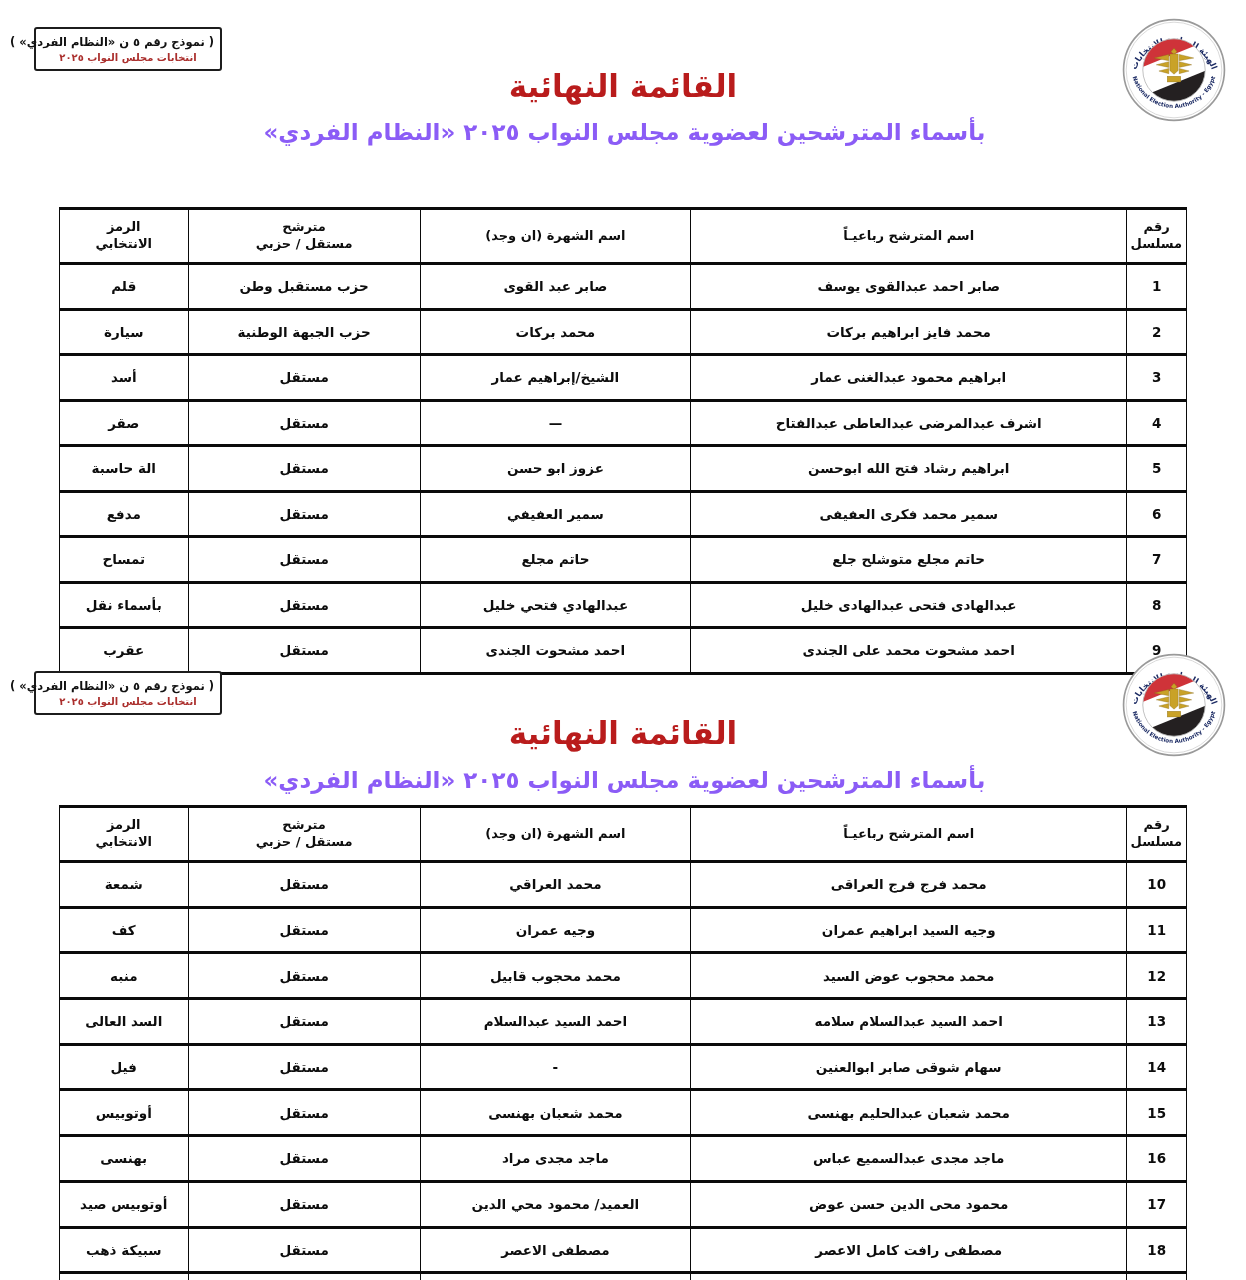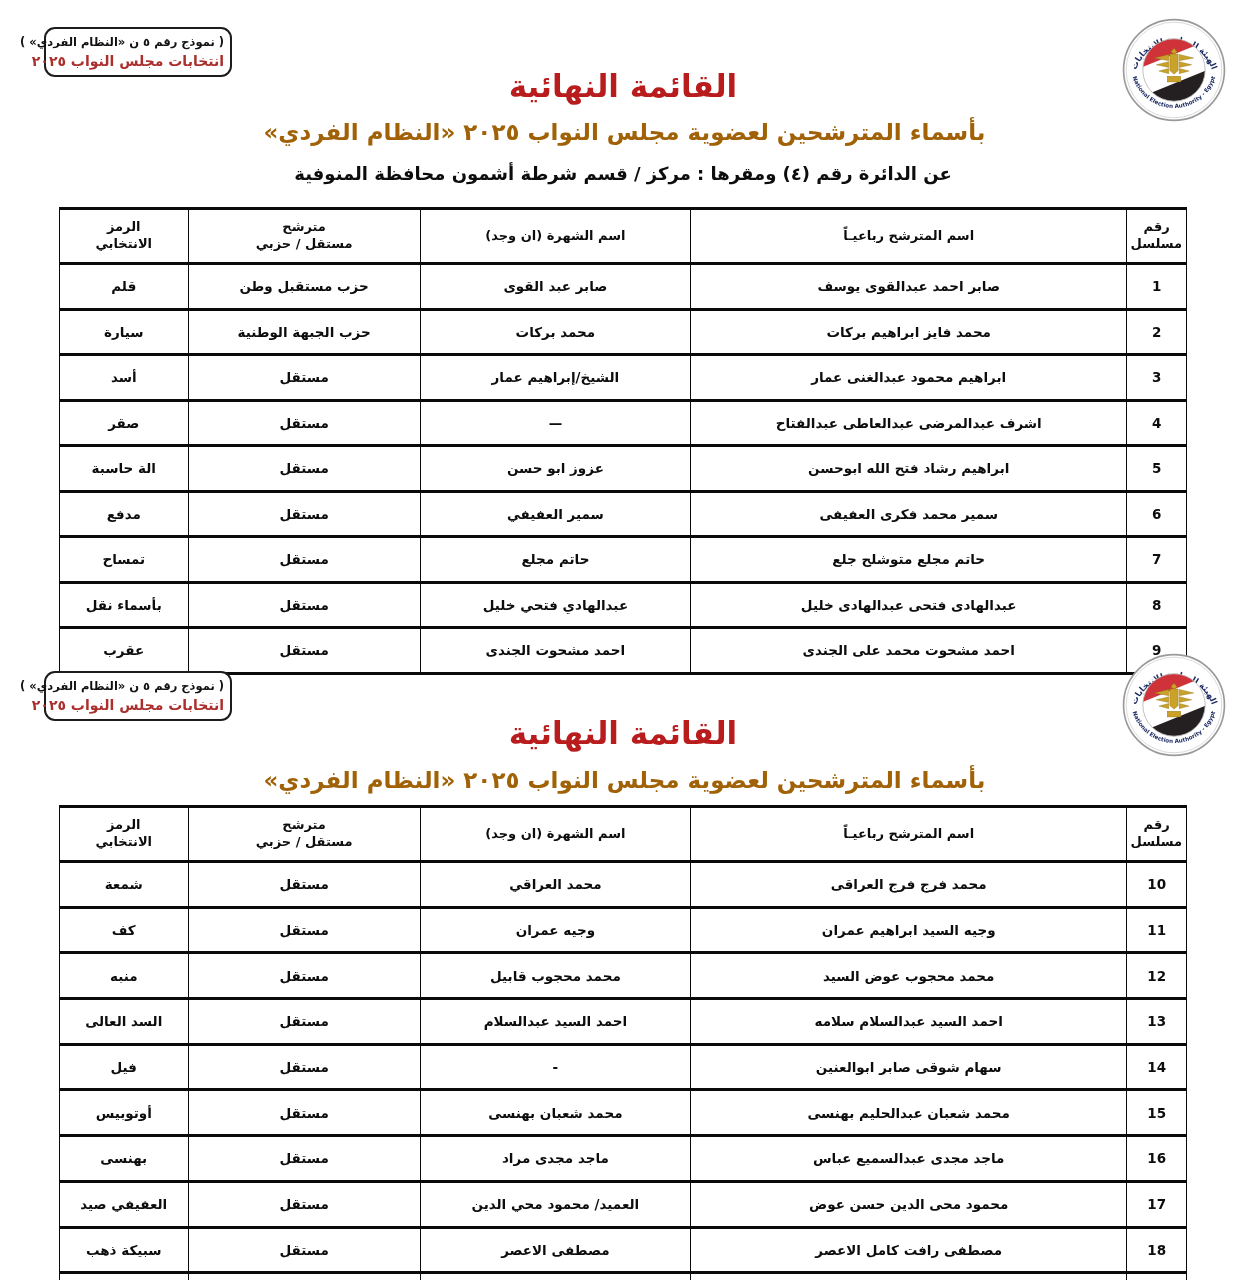--- a/index.html
+++ b/index.html
@@ -11,39 +11,39 @@
     overflow:hidden;
     font-family:"DejaVu Sans","Liberation Sans",sans-serif;
     direction:rtl;
     color:#000;
   }
   .section{position:absolute;right:0;left:0;}
   .section-1{top:0;height:645px;}
   .section-2{top:645px;height:635px;}
 
   .form-box{
-    position:absolute;left:44px;top:27px;width:172px;
-    border:2px solid #1c1c1c;border-radius:11px;
+    position:absolute;left:34px;top:27px;width:172px;
+    border:2px solid #1c1c1c;border-radius:3px;
     padding:5px 6px 4px 6px;text-align:center;
     line-height:1.45;background:#fff;
   }
   .form-box .l1{font-size:11.5px;font-weight:bold;color:#111;white-space:nowrap;}
-  .form-box .l2{font-size:14px;font-weight:bold;color:#ab2f2d;white-space:nowrap;}
+  .form-box .l2{font-size:10px;font-weight:bold;color:#ab2f2d;white-space:nowrap;}
 
   .logo{position:absolute;left:1122px;top:18px;width:104px;height:104px;}
   .section-2 .logo{top:8px;}
   .section-2 .form-box{top:26px;}
 
   .doc-title{
     position:absolute;top:68px;right:0;left:0;text-align:center;
     font-size:31px;font-weight:bold;color:#b91c1c;letter-spacing:0;
   }
   .doc-subtitle{
     position:absolute;top:119px;right:0;left:3px;text-align:center;
-    font-size:23px;font-weight:bold;color:#a16207;
+    font-size:23px;font-weight:bold;color:#8b5cf6;
   }
   .doc-district{
     position:absolute;top:163px;right:0;left:0;text-align:center;
     font-size:18px;font-weight:bold;color:#0d0d0d;
   }
   .section-2 .doc-title{top:70px;}
   .section-2 .doc-subtitle{top:122px;}
 
   table.ctable{
     position:absolute;top:207px;right:59px;
@@ -119,21 +119,20 @@
       <div class="l1">( نموذج رقم ٥ ن «النظام الفردي» )</div>
       <div class="l2">انتخابات مجلس النواب ٢٠٢٥</div>
     </div>
 
     <svg class="logo" viewBox="0 0 100 100">
       <use href="#nea-logo"></use>
     </svg>
 
     <div class="doc-title">القائمة النهائية</div>
     <div class="doc-subtitle">بأسماء المترشحين لعضوية مجلس النواب ٢٠٢٥ «النظام الفردي»</div>
-    <div class="doc-district">عن الدائرة رقم (٤)   ومقرها : مركز / قسم شرطة  أشمون    محافظة  المنوفية</div>
 
     <table class="ctable">
       <colgroup>
         <col class="col-serial">
           <col class="col-name">
           <col class="col-shohra">
           <col class="col-party">
           <col class="col-symbol">
       </colgroup>
       <thead>
@@ -309,21 +308,21 @@
     <td class="c-name">ماجد مجدى عبدالسميع عباس</td>
     <td class="c-shohra">ماجد مجدى مراد</td>
     <td class="c-party">مستقل</td>
     <td class="c-symbol">بهنسى</td>
   </tr>
           <tr>
     <td class="c-serial">17</td>
     <td class="c-name">محمود محى الدين حسن عوض</td>
     <td class="c-shohra">العميد/ محمود محي الدين</td>
     <td class="c-party">مستقل</td>
-    <td class="c-symbol">العفيفي صيد</td>
+    <td class="c-symbol">أوتوبيس صيد</td>
   </tr>
           <tr>
     <td class="c-serial">18</td>
     <td class="c-name">مصطفى رافت كامل الاعصر</td>
     <td class="c-shohra">مصطفى الاعصر</td>
     <td class="c-party">مستقل</td>
     <td class="c-symbol">سبيكة ذهب</td>
   </tr>
           <tr>
     <td class="c-serial">19</td>

